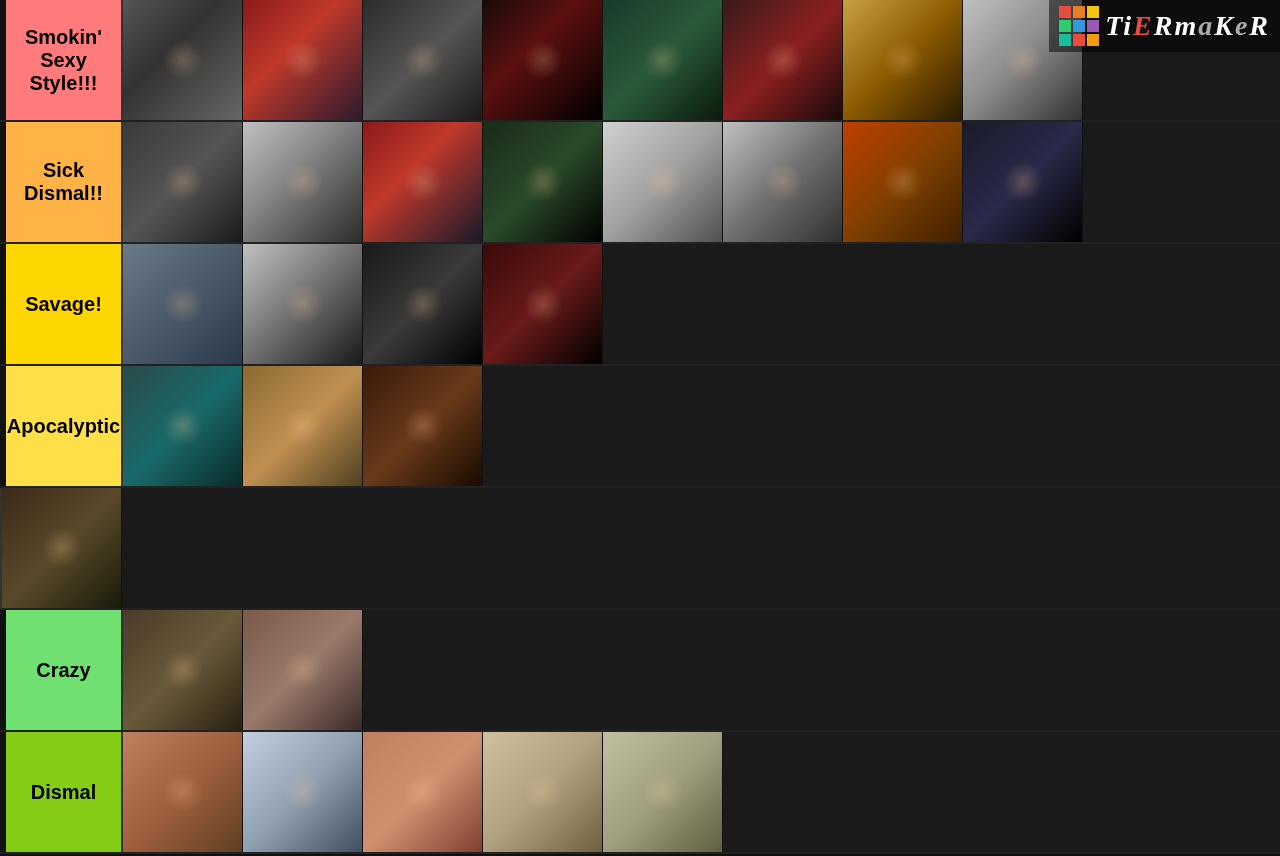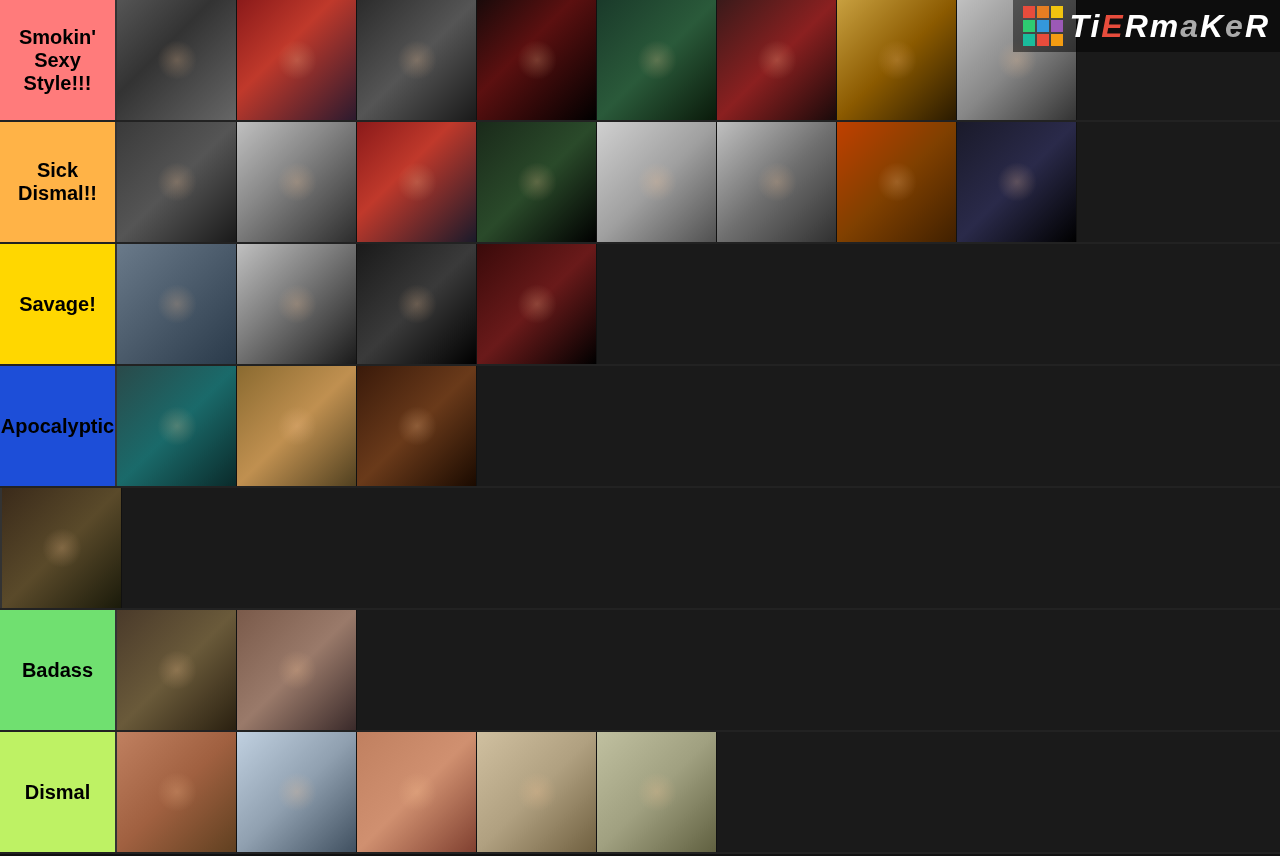--- a/index.html
+++ b/index.html
@@ -23,20 +23,21 @@
       min-width: 115px;
       display: flex;
       align-items: center;
       justify-content: center;
       text-align: center;
       font-size: 20px;
       font-weight: bold;
       color: #000;
       padding: 8px;
       flex-shrink: 0;
+      margin-left: 6px;
     }
     .tier-content {
       display: flex;
       flex-direction: row;
       flex-wrap: nowrap;
       background: #1a1a1a;
       flex: 1;
       border-left: 2px solid #333;
     }
     .tier-card {
@@ -138,21 +139,21 @@
       <div class="logo-cell" style="background:#e74c3c;"></div>
       <div class="logo-cell" style="background:#e67e22;"></div>
       <div class="logo-cell" style="background:#f1c40f;"></div>
       <div class="logo-cell" style="background:#2ecc71;"></div>
       <div class="logo-cell" style="background:#3498db;"></div>
       <div class="logo-cell" style="background:#9b59b6;"></div>
       <div class="logo-cell" style="background:#1abc9c;"></div>
       <div class="logo-cell" style="background:#e74c3c;"></div>
       <div class="logo-cell" style="background:#f39c12;"></div>
     </div>
-    <span class="logo-text" style="font-family: Liberation Sans, sans-serif; color: white; font-size: 32px; font-weight: 900; letter-spacing: 2px;">
+    <span class="logo-text" style="font-family: Liberation Serif, serif; color: white; font-size: 28px; font-weight: 900; letter-spacing: 2px;">
       Ti<span style="color:#e74c3c;">E</span>Rm<span style="color:#aaa;">a</span>K<span style="color:#aaa;">e</span>R
     </span>
   </div>
 
   <div class="tier-list" id="tier-list">
   <div class="tier-row">
         <div class="tier-label" style="background-color: rgb(255, 123, 123);">Smokin' Sexy Style!!!</div>
         <div class="tier-content">
           <div class="tier-card char-smokin1">
             <div class="face-overlay"></div>
@@ -220,53 +221,53 @@
           </div>
           <div class="tier-card char-savage3">
             <div class="face-overlay"></div>
           </div>
           <div class="tier-card char-savage4">
             <div class="face-overlay"></div>
           </div>
         </div>
       </div>
       <div class="tier-row">
-        <div class="tier-label" style="background-color: #1d4ed8;">Apocalyptic</div>
+        <div class="tier-label" style="background-color: #fde047;">Apocalyptic</div>
         <div class="tier-content">
           <div class="tier-card char-apoc1">
             <div class="face-overlay"></div>
           </div>
           <div class="tier-card char-apoc2">
             <div class="face-overlay"></div>
           </div>
           <div class="tier-card char-apoc3">
             <div class="face-overlay"></div>
           </div>
         </div>
       </div>
       <div class="tier-row">
         <div class="tier-content">
           <div class="tier-card char-badass1">
             <div class="face-overlay"></div>
           </div>
         </div>
       </div>
       <div class="tier-row">
-        <div class="tier-label" style="background-color: rgb(112, 224, 112);">Badass</div>
+        <div class="tier-label" style="background-color: rgb(112, 224, 112);">Crazy</div>
         <div class="tier-content">
           <div class="tier-card char-crazy1">
             <div class="face-overlay"></div>
           </div>
           <div class="tier-card char-crazy2">
             <div class="face-overlay"></div>
           </div>
         </div>
       </div>
       <div class="tier-row">
-        <div class="tier-label" style="background-color: #bef264;">Dismal</div>
+        <div class="tier-label" style="background-color: #84cc16;">Dismal</div>
         <div class="tier-content">
           <div class="tier-card char-dismal1">
             <div class="face-overlay"></div>
           </div>
           <div class="tier-card char-dismal2">
             <div class="face-overlay"></div>
           </div>
           <div class="tier-card char-dismal3">
             <div class="face-overlay"></div>
           </div>

